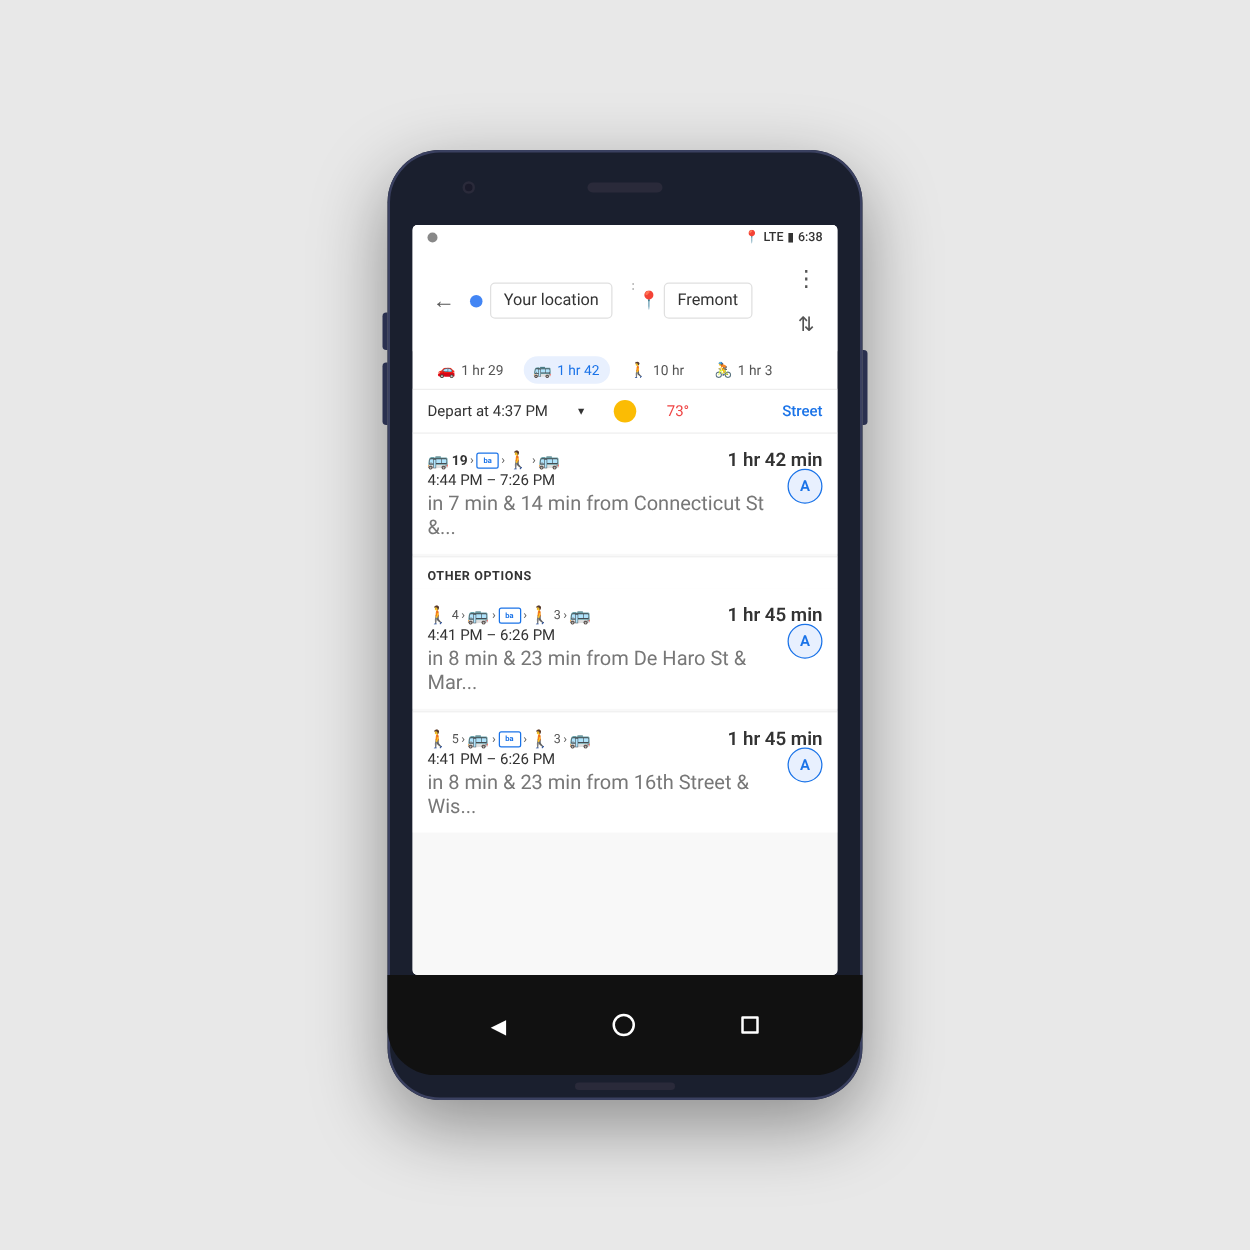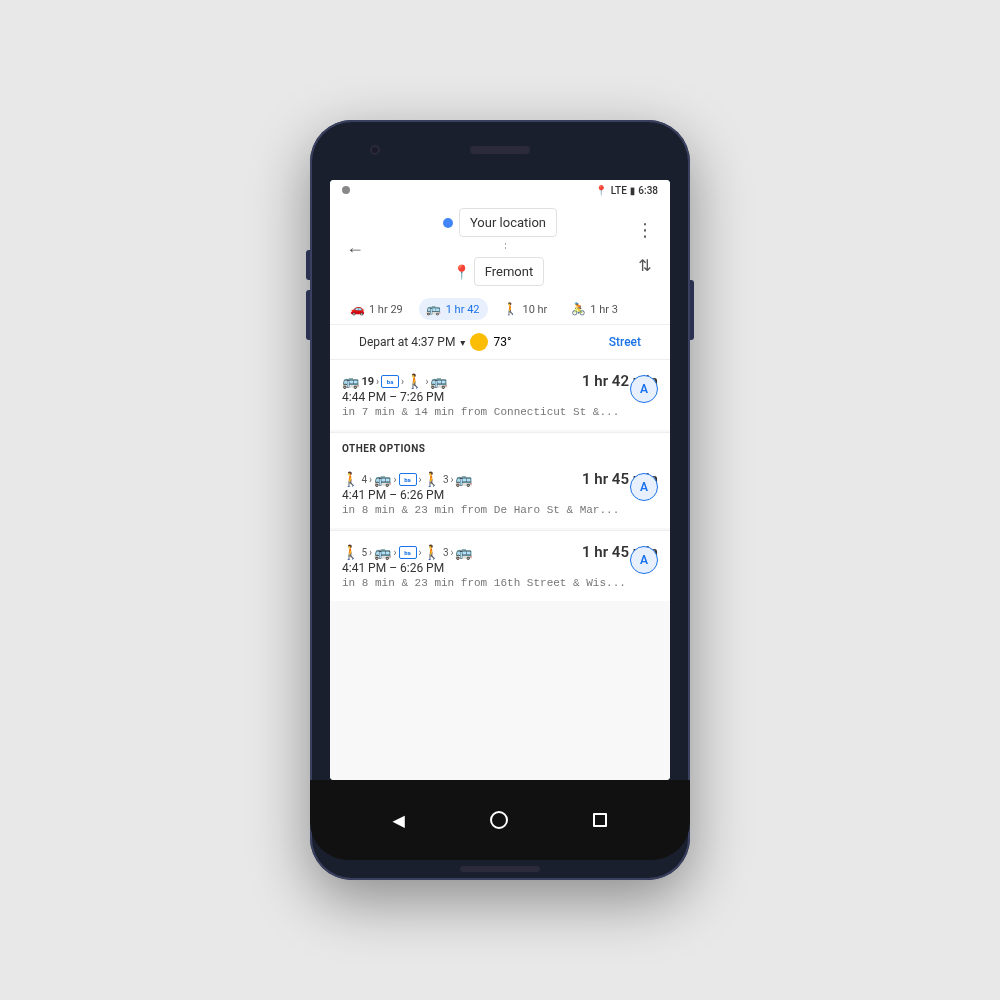--- a/index.html
+++ b/index.html
@@ -111,23 +111,21 @@
     .back-btn {
       font-size: 18px;
       color: #555;
       cursor: pointer;
       padding: 4px;
     }
 
     .route-inputs {
       flex: 1;
       display: flex;
-      flex-direction: column;
       gap: 6px;
-      align-items: center;
     }
 
     .input-row {
       display: flex;
       align-items: center;
       gap: 6px;
     }
 
     .input-dot {
       width: 10px;
@@ -199,37 +197,37 @@
     .transport-tab.active {
       background: #e8f0fe;
       color: #1a73e8;
     }
 
     .tab-icon { font-size: 12px; }
 
     .depart-bar {
       display: flex;
       align-items: center;
-      padding: 8px 29px;
+      padding: 8px 12px;
       background: #fff;
       border-bottom: 1px solid #eee;
-      gap: 5px;
+      gap: 24px;
       font-size: 12px;
     }
 
     .depart-text { color: #333; }
     .depart-arrow { color: #333; font-size: 10px; }
     .weather-sun {
       width: 18px;
       height: 18px;
       background: #fbbc04;
       border-radius: 50%;
       flex-shrink: 0;
     }
-    .temp-text { color: #000000; }
+    .temp-text { color: #ef4444; }
     .options-btn { color: #1a73e8; font-size: 12px; font-weight: 500; margin-left: auto; }
 
     .routes-list {
       flex: 1;
       overflow-y: auto;
       background: #f8f8f8;
     }
 
     .route-card {
       background: #fff;
@@ -245,23 +243,22 @@
     .route-arrow { font-size: 10px; color: #666; }
     .route-duration { font-size: 15px; font-weight: 600; color: #333; margin-left: auto; }
 
     .route-times {
       font-size: 12px;
       color: #333;
       margin-bottom: 2px;
     }
 
     .route-detail {
-      font-size: 11px;
+      font-size: 16px;
       color: #777;
-      font-family: Liberation Mono, monospace;
     }
 
     .avatar-btn {
       width: 28px;
       height: 28px;
       background: #e8f0fe;
       border-radius: 50%;
       display: flex;
       align-items: center;
       justify-content: center;

